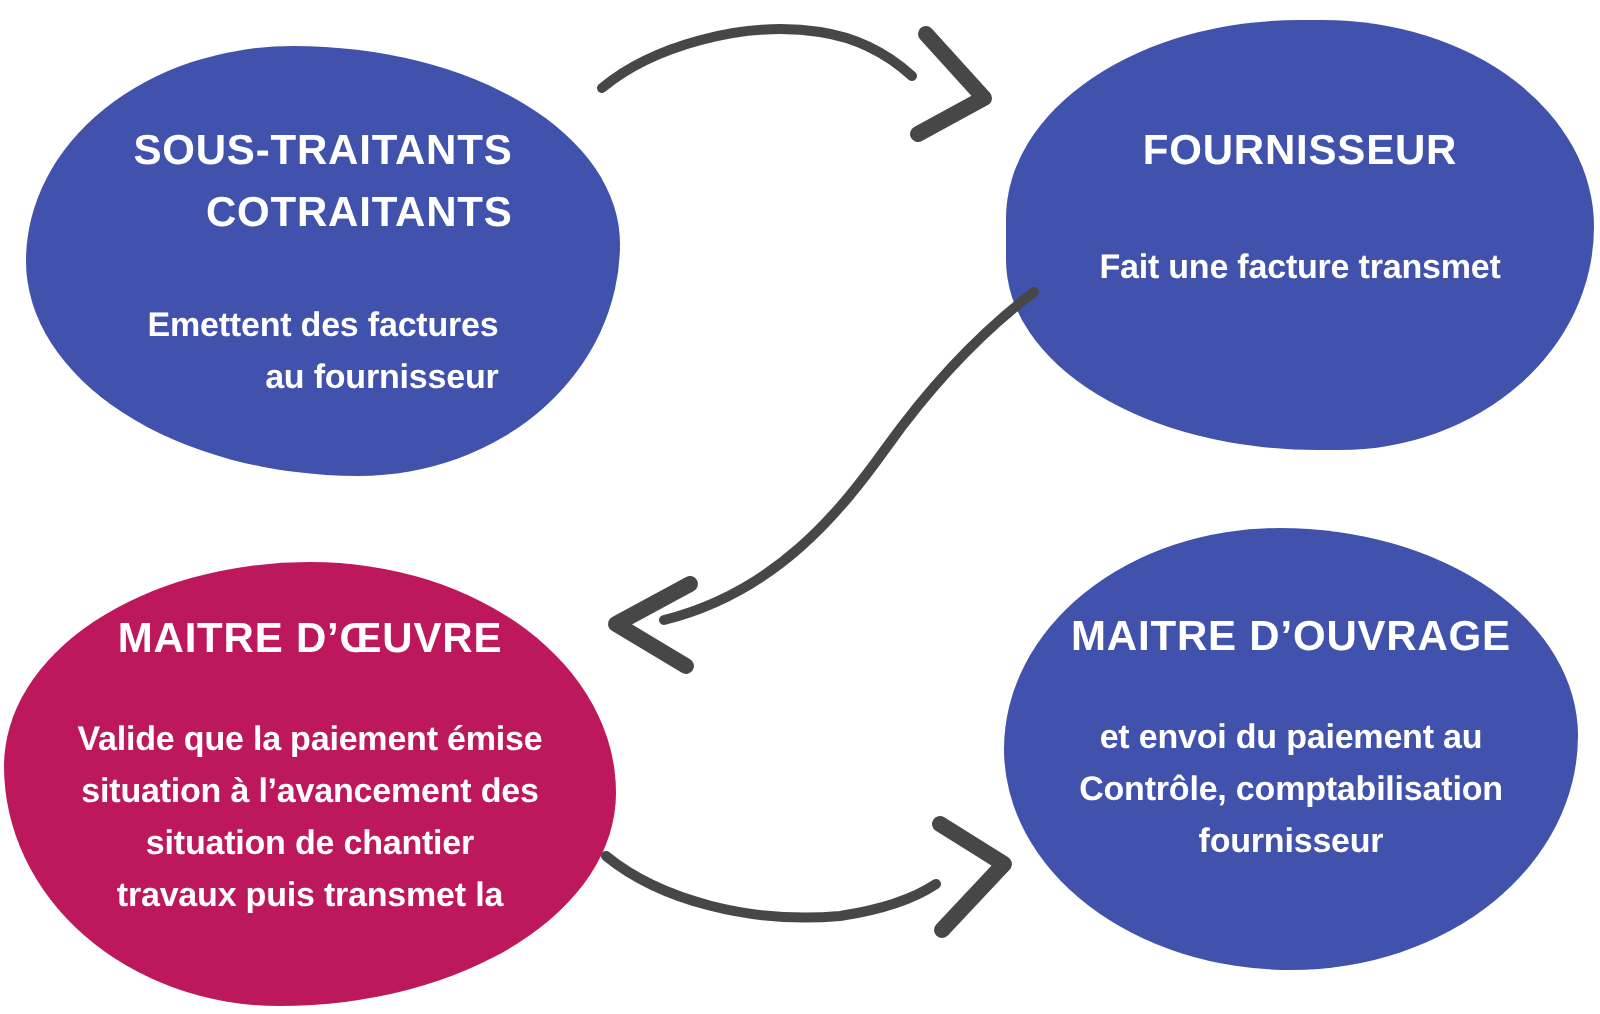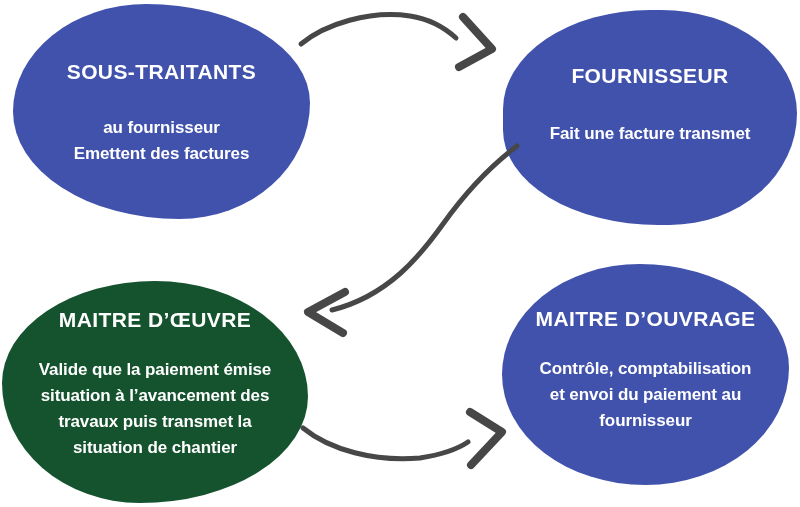--- a/index.html
+++ b/index.html
@@ -27,22 +27,23 @@
     letter-spacing: 0.4px;
   }
   .blob .desc {
     font-weight: bold;
     font-size: 17px;
     line-height: 26px;
     letter-spacing: -0.1px;
   }
   
   #blob-sous-traitants {
-    left: 13px; top: 4px; width: 297px; height: 215px;
+    left: 13px; top: 23px; width: 297px; height: 215px;
     border-radius: 45% 55% 44% 56% / 50% 46% 54% 50%;
+    text-align: right;
   }
   #blob-sous-traitants .title { margin-bottom: 28px; }
   #blob-fournisseur {
     left: 503px; top: 10px; width: 294px; height: 215px;
     border-radius: 52% 48% 45% 55% / 48% 50% 54% 46%;
     padding-bottom: 28px;
   }
   #blob-fournisseur .title { margin-bottom: 30px; }
   #blob-maitre-oeuvre {
     left: 2px; top: 281px; width: 306px; height: 222px;
@@ -72,55 +73,56 @@
   .arrow-head  { stroke-width: 8px; }
 </style>
 </head>
 <body>
 
 <div class="stage">
 
   <div class="blob" id="blob-sous-traitants" style="background-color: rgb(65, 82, 172);">
     <div class="title">
       <div>SOUS-TRAITANTS</div>
+      <div>COTRAITANTS</div>
     </div>
     <div class="desc">
+      <div>Emettent des factures</div>
       <div>au fournisseur</div>
-      <div>Emettent des factures</div>
     </div>
   </div>
 
   <div class="blob" id="blob-fournisseur" style="background-color: rgb(65, 82, 172);">
     <div class="title">
       <div>FOURNISSEUR</div>
     </div>
     <div class="desc">
       <div>Fait une facture transmet</div>
     </div>
   </div>
 
-  <div class="blob" id="blob-maitre-oeuvre" style="background-color: #14532d;">
+  <div class="blob" id="blob-maitre-oeuvre" style="background-color: #be185d;">
     <div class="title">
       <div>MAITRE D’ŒUVRE</div>
     </div>
     <div class="desc">
       <div>Valide que la paiement émise</div>
       <div>situation à l’avancement des</div>
+      <div>situation de chantier</div>
       <div>travaux puis transmet la</div>
-      <div>situation de chantier</div>
     </div>
   </div>
 
   <div class="blob" id="blob-maitre-ouvrage" style="background-color: rgb(65, 82, 172);">
     <div class="title">
       <div>MAITRE D’OUVRAGE</div>
     </div>
     <div class="desc">
+      <div>et envoi du paiement au</div>
       <div>Contrôle, comptabilisation</div>
-      <div>et envoi du paiement au</div>
       <div>fournisseur</div>
     </div>
   </div>
 
   <svg class="arrows-layer" viewBox="0 0 800 507">
     <g>
       <path class="arrow-curve" d="M 301 44 C 325 24, 370 10, 410 16 C 430 19, 445 28, 456 38" stroke="#474747"></path>
       <polyline class="arrow-head" points="463,17 492,49 459,67" stroke="#474747"></polyline>
     </g>
     <g>

